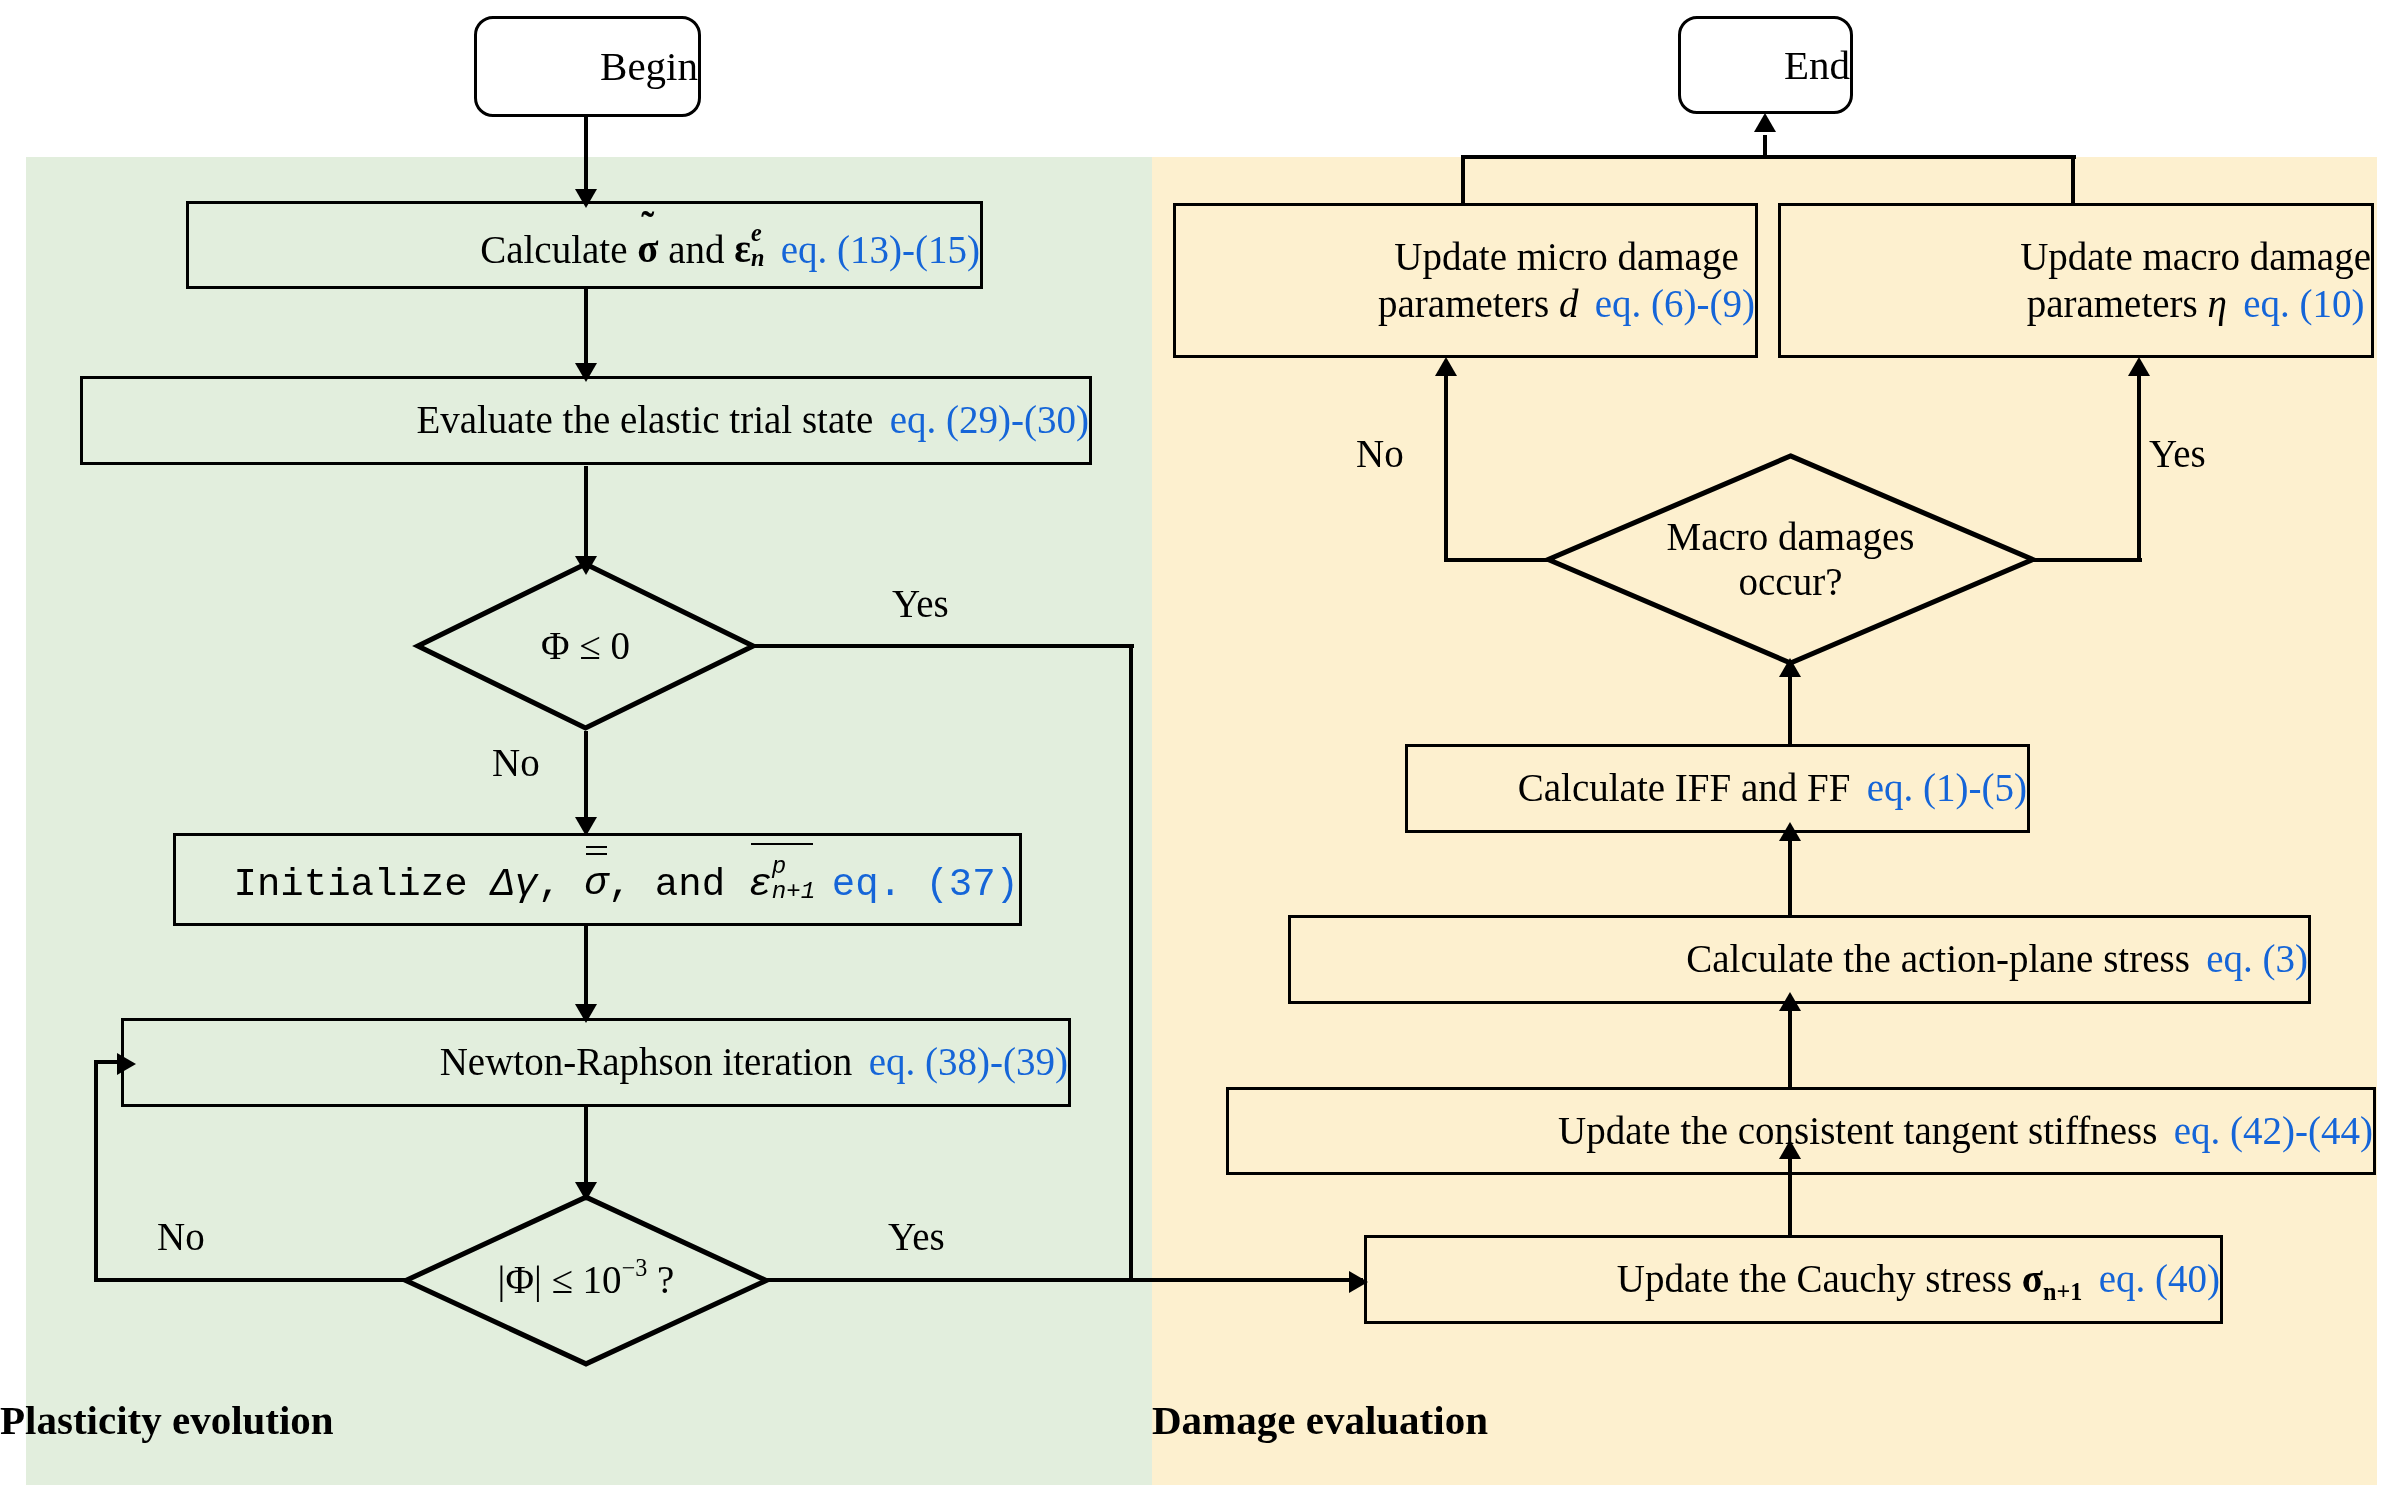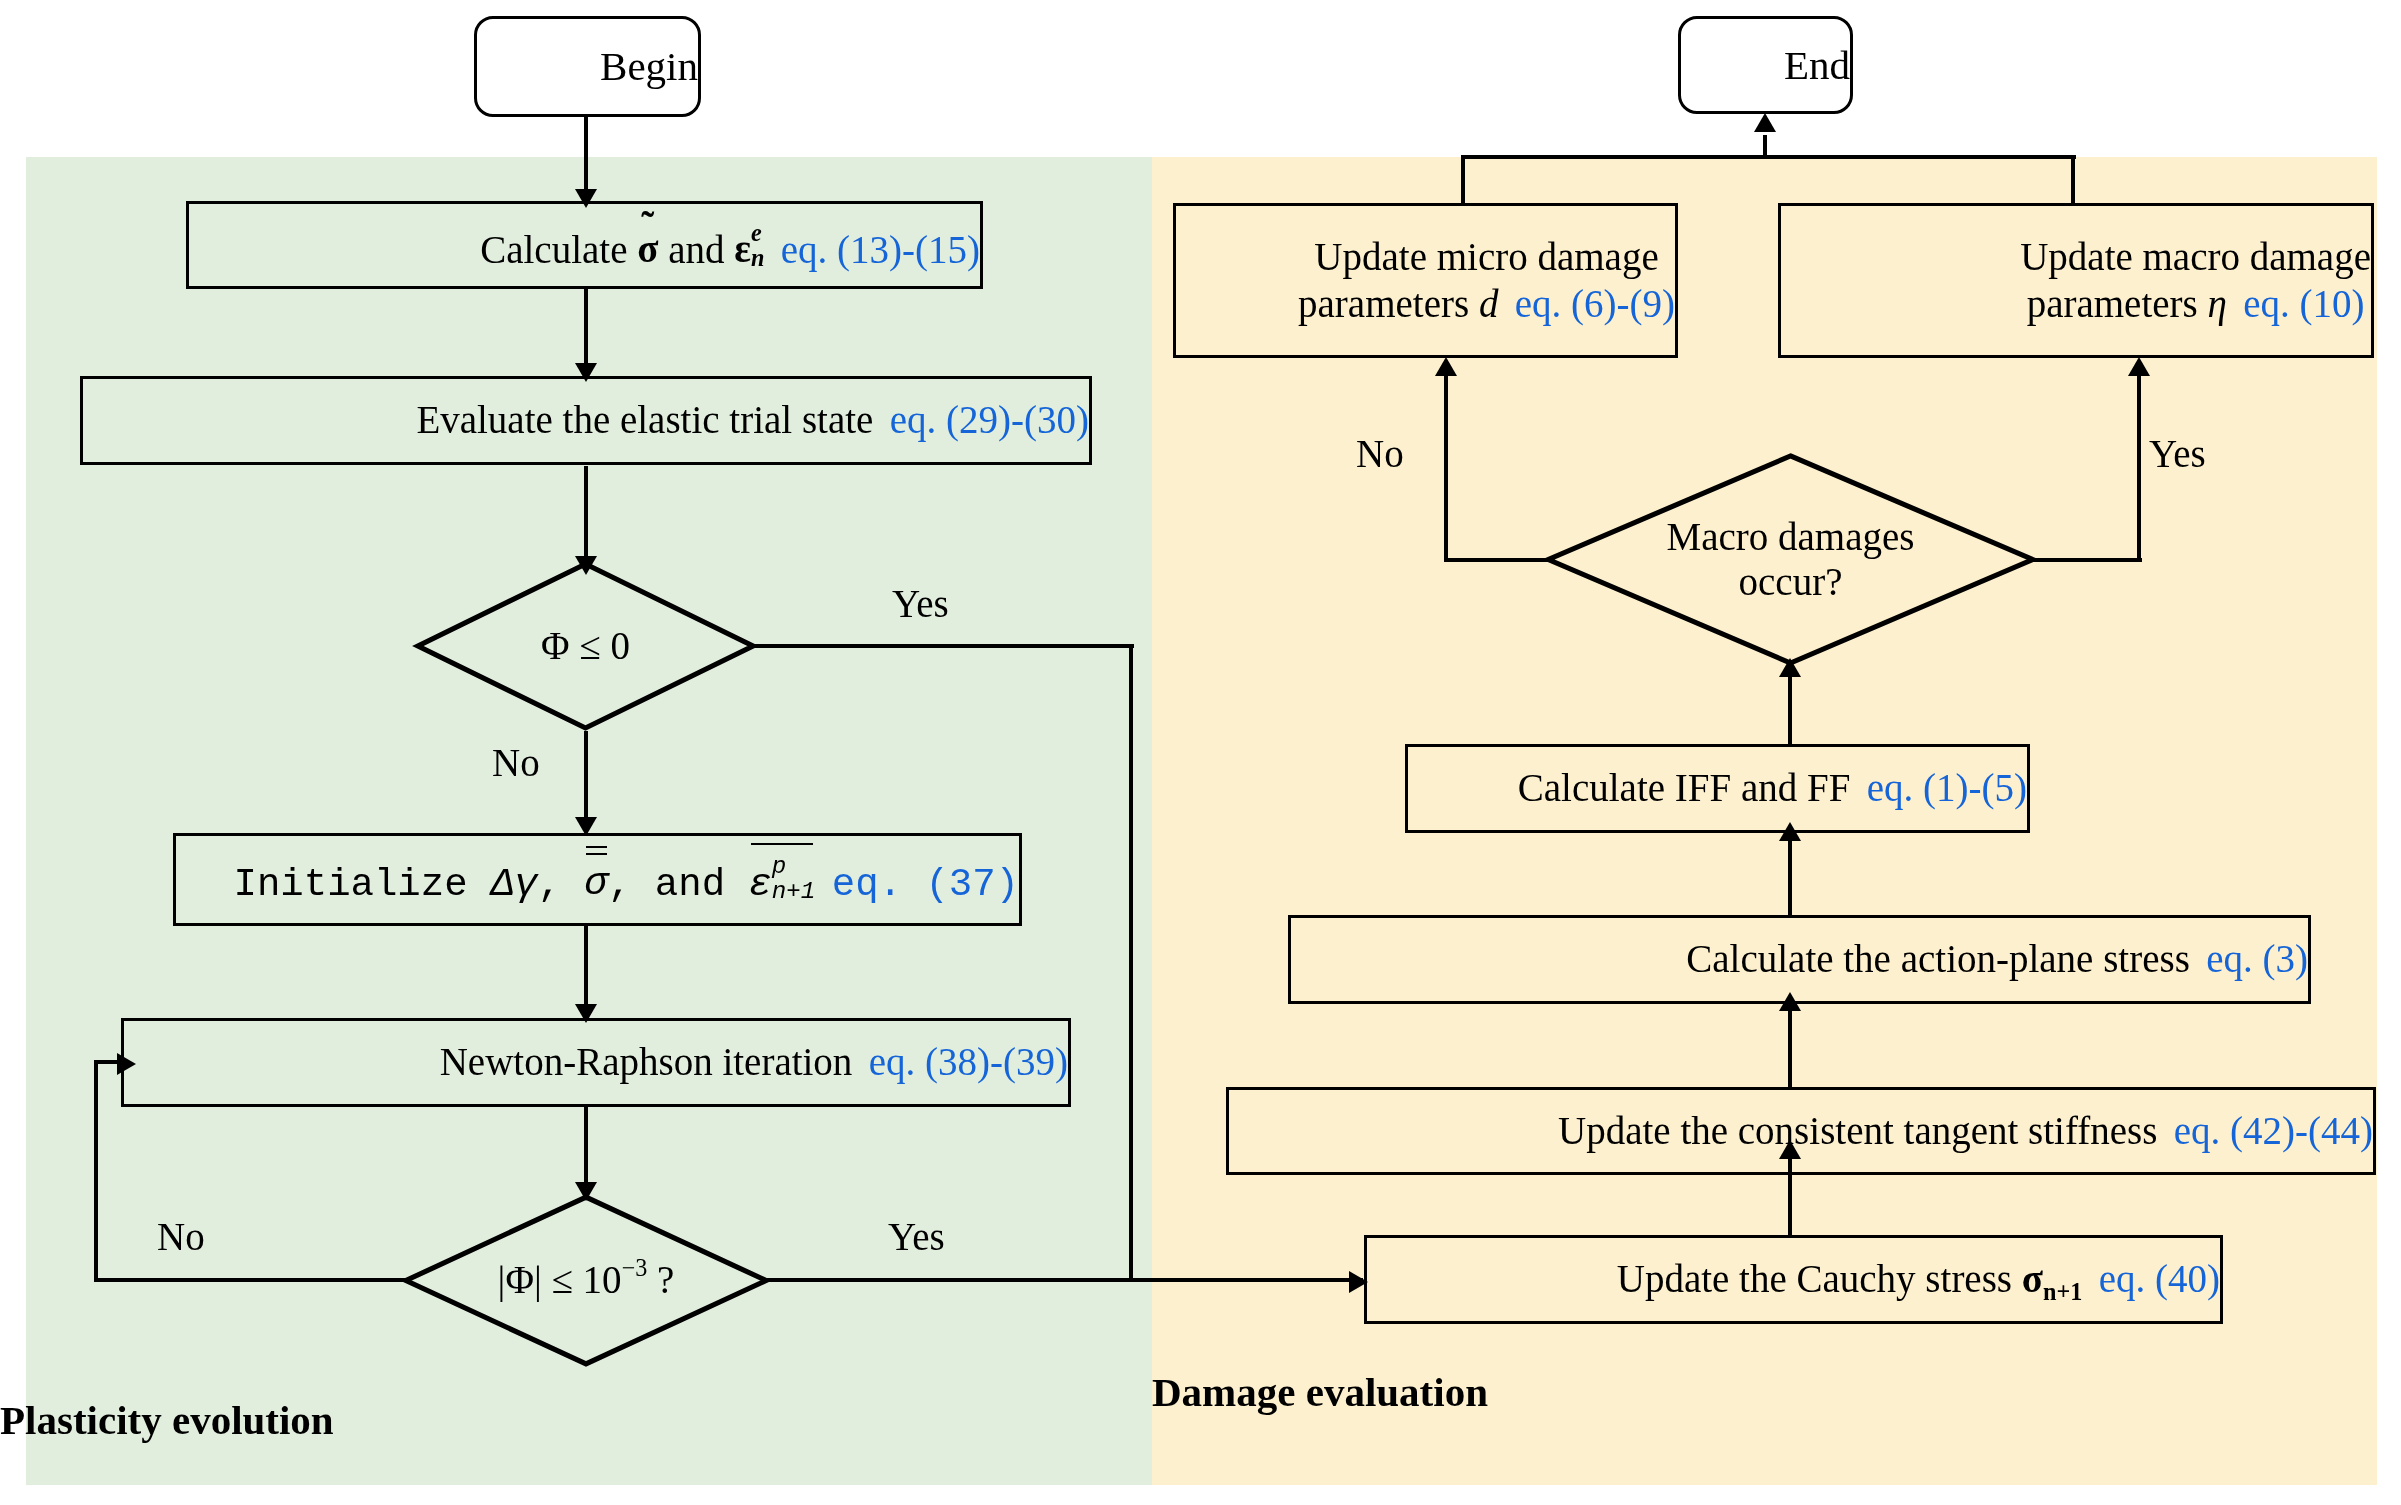--- a/index.html
+++ b/index.html
@@ -294,21 +294,21 @@
   <div class="ln" style="left:1444px; top:558px; width:106px; height:4.4px;"></div>
   <div class="ln" style="left:1444px; top:366px; width:4.4px; height:194px;"></div>
   <div class="arrowhead ah-up" style="left:1435px; top:357px;"></div>
   <div class="edge-label" style="left:1356px; top:431px;">No</div>
 
   <div class="ln" style="left:2032px; top:558px; width:110px; height:4.4px;"></div>
   <div class="ln" style="left:2137px; top:366px; width:4.4px; height:194px;"></div>
   <div class="arrowhead ah-up" style="left:2128px; top:357px;"></div>
   <div class="edge-label" style="left:2149px; top:431px;">Yes</div>
 
-  <div class="node process two-line" style="left:1173px; top:203px; width:505px; height:155px;">
+  <div class="node process two-line" style="left:1173px; top:203px; width:585px; height:155px;">
     <span>
       <span>Update micro damage</span><br>
       <span>parameters</span>&nbsp;<span class="mi">d</span><span class="gap"></span><span class="eq">eq. (6)-(9)</span>
     </span>
   </div>
 
   <div class="node process two-line" style="left:1778px; top:203px; width:596px; height:155px;">
     <span>
       <span>Update macro damage</span><br>
       <span>parameters</span>&nbsp;<span class="mi">η</span><span class="gap"></span><span class="eq">eq. (10)</span>
@@ -318,16 +318,16 @@
   <div class="ln" style="left:1461px; top:155px; width:4.4px; height:51px;"></div>
   <div class="ln" style="left:2071px; top:155px; width:4.4px; height:51px;"></div>
   <div class="ln" style="left:1461px; top:155px; width:615px; height:4.4px;"></div>
   <div class="ln" style="left:1763px; top:135px; width:4.4px; height:24px;"></div>
   <div class="arrowhead ah-up" style="left:1754px; top:113px;"></div>
 
   <div class="node terminator" style="left:1678px; top:16px; width:175px; height:98px;">
     <span>End</span>
   </div>
 
-  <div class="section-caption" style="left:1152px; top:1368px; width:1225px;">Damage evaluation</div>
+  <div class="section-caption" style="left:1152px; top:1396px; width:1225px;">Damage evaluation</div>
 
 </div>
 
 
 </body></html>

